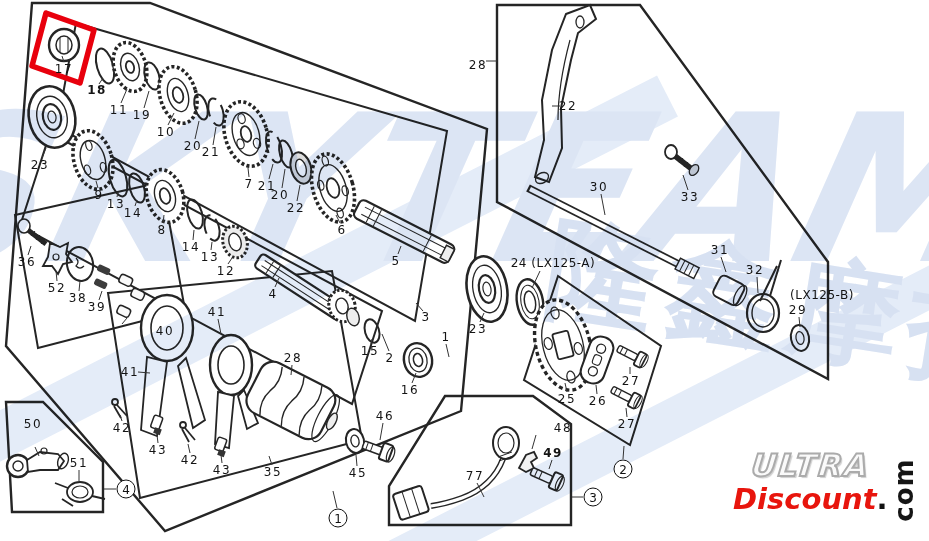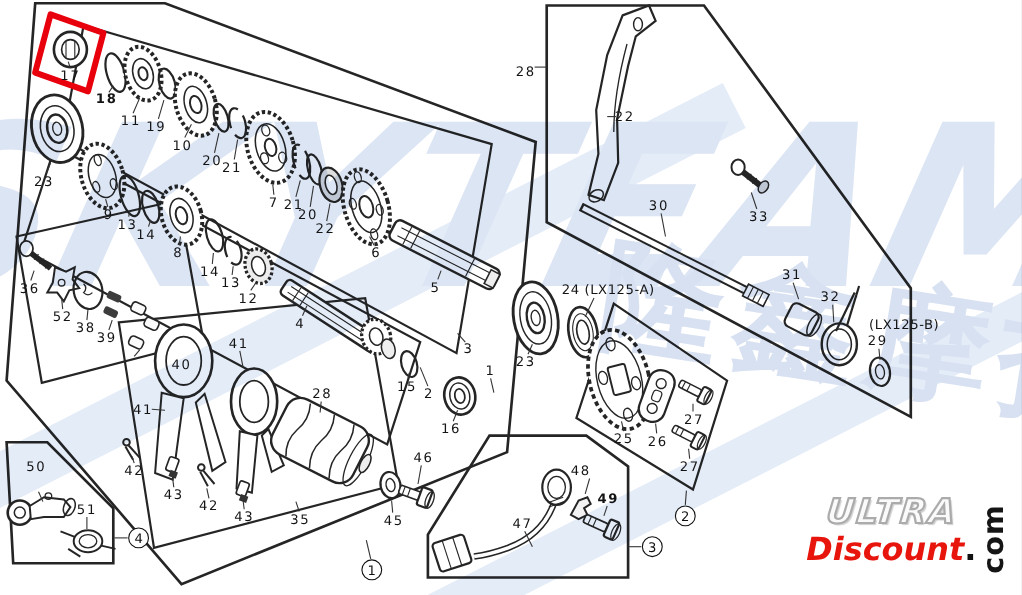--- a/index.html
+++ b/index.html
@@ -489,22 +489,22 @@
         <span class="plabel" style="left: 130px; top: 372px;">41</span>
         <span class="plabel" style="left: 217px; top: 312px;">41</span>
         <span class="plabel" style="left: 122px; top: 428px;">42</span>
         <span class="plabel" style="left: 158px; top: 450px;">43</span>
         <span class="plabel" style="left: 190px; top: 460px;">42</span>
         <span class="plabel" style="left: 222px; top: 470px;">43</span>
         <span class="plabel" style="left: 293px; top: 358px;">28</span>
         <span class="plabel" style="left: 273px; top: 472px;">35</span>
         <span class="plabel" style="left: 358px; top: 473px;">45</span>
         <span class="plabel" style="left: 385px; top: 416px;">46</span>
-        <span class="plabel" style="left: 475px; top: 476px;">47</span>
-        <span class="plabel" style="left: 528px; top: 428px; text-align: right;">48</span>
+        <span class="plabel" style="left: 475px; top: 476px;">77</span>
+        <span class="plabel" style="left: 563px; top: 428px; text-align: right;">48</span>
         <span class="plabel" style="left: 553px; top: 453px; font-weight: bold;">49</span>
         <span class="plabel" style="left: 33px; top: 424px;">50</span>
         <span class="plabel" style="left: 79px; top: 463px;">51</span>
         <span class="circled" style="left: 338px; top: 518px;">1</span>
         <span class="circled" style="left: 623px; top: 469px;">2</span>
         <span class="circled" style="left: 593px; top: 497px;">3</span>
         <span class="circled" style="left: 126px; top: 489px;">4</span>
       </div>
   </div>
 

